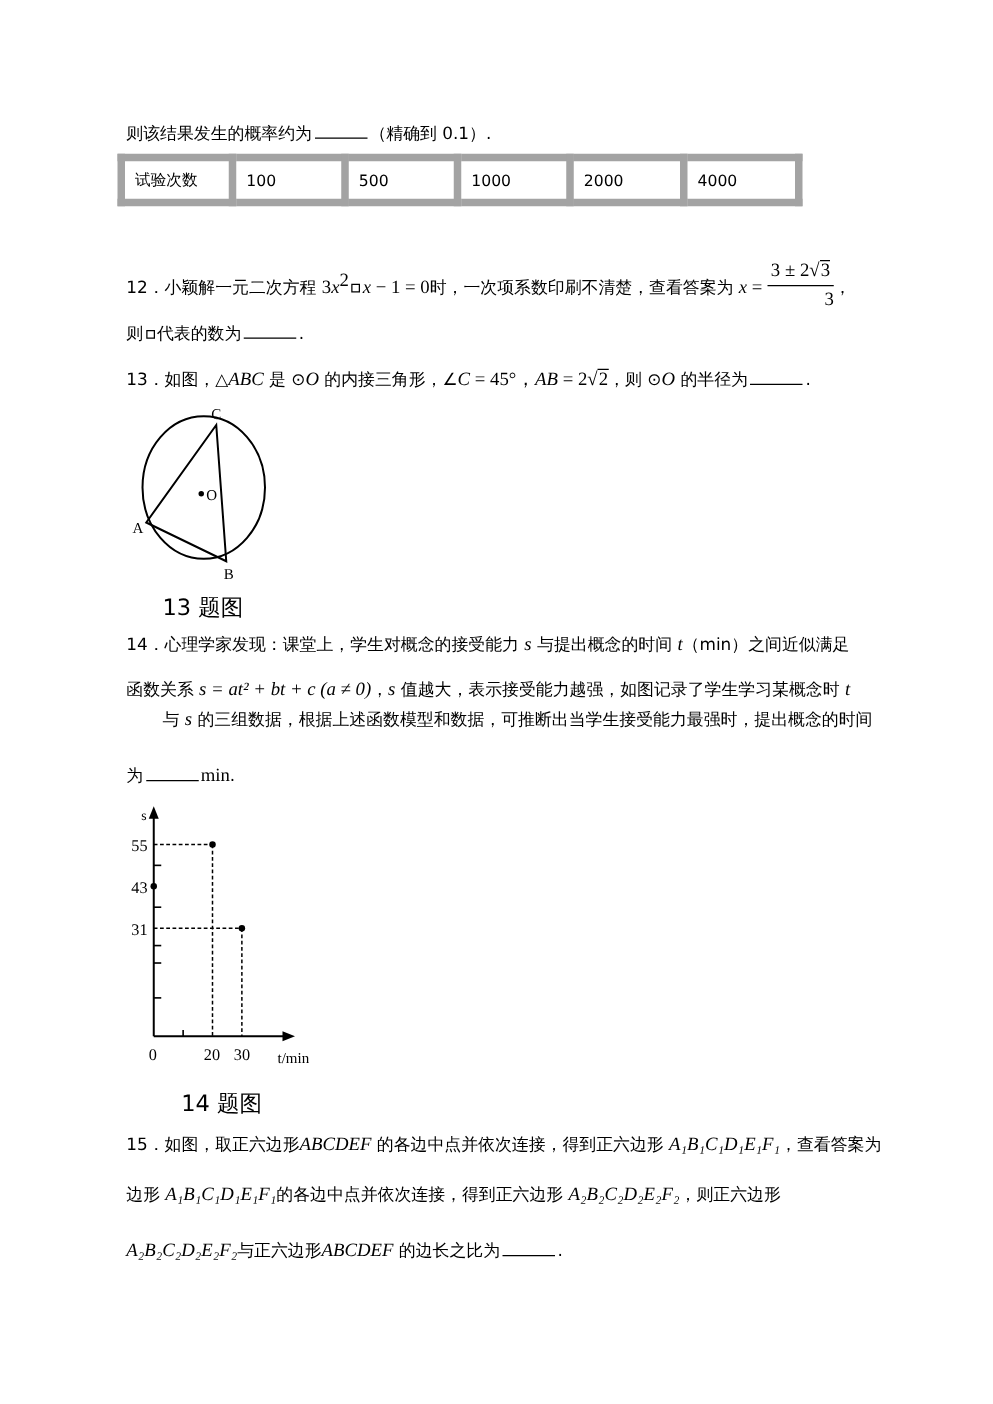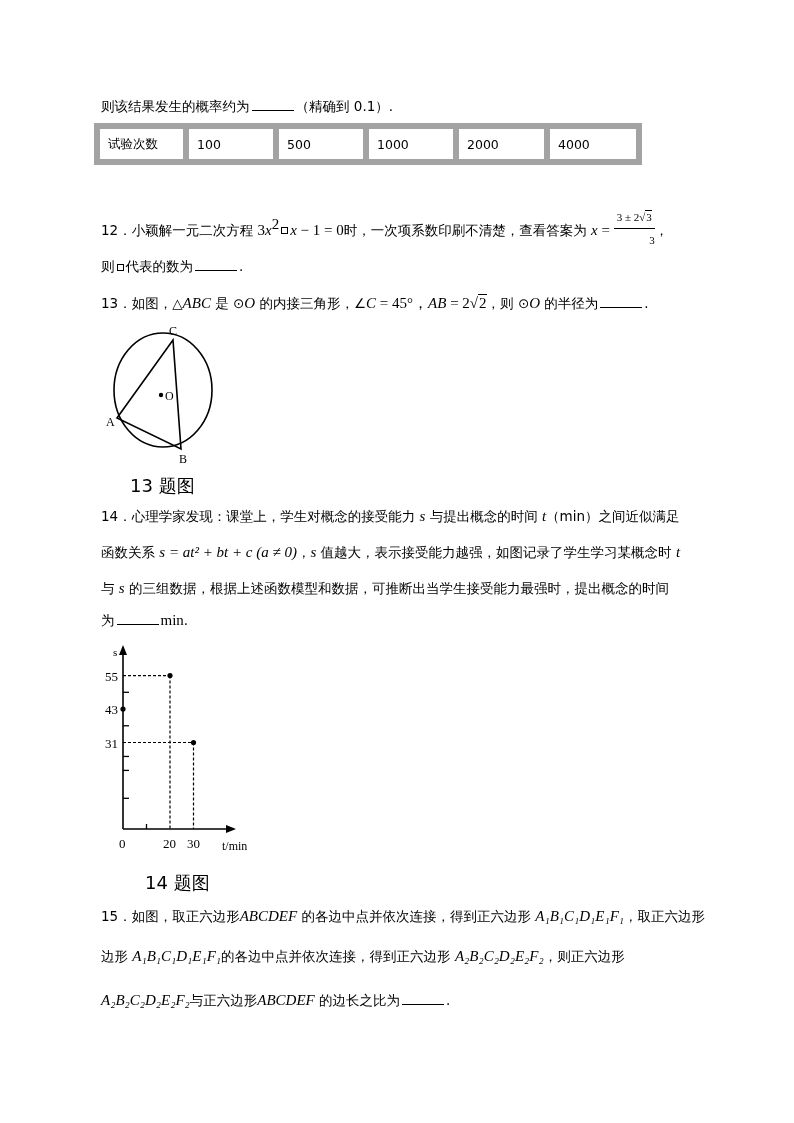--- a/index.html
+++ b/index.html
@@ -6,21 +6,21 @@
   body { width: 794px; height: 1123px; position: relative; overflow: hidden;
          font-family: "DejaVu Sans", "Liberation Sans", sans-serif; color: #000; font-size: 13.5px; }
   .line { position: absolute; left: 101px; white-space: nowrap; line-height: 20px; }
   .m { font-family: "Liberation Serif", "DejaVu Serif", serif; font-style: italic; font-size: 15px; }
   .mu { font-family: "Liberation Serif", "DejaVu Serif", serif; font-size: 15px; }
   .blank { display: inline-block; width: 42px; border-bottom: 1px solid #000; height: 14px; vertical-align: baseline; margin: 0 2px; }
   .box { display: inline-block; width: 5px; height: 5px; border: 1px solid #000; vertical-align: middle; margin: 0 2px; }
   sup { font-size: 9px; }
   table.tbl { position: absolute; left: 94px; top: 123px; border-collapse: collapse; }
   table.tbl td { border: 6px solid #a3a3a3; height: 30px; padding: 0 0 0 8px; font-size: 12.5px; vertical-align: middle; }
-  .frac { display: inline-block; vertical-align: middle; text-align: right; font-family: "Liberation Serif", serif; font-size: 11px; }
+  .frac { display: inline-block; vertical-align: middle; text-align: right; font-family: "Liberation Serif", serif; font-size: 15px; }
   .frac .num { display: block; border-bottom: 1px solid #000; padding: 0 3px; line-height: 22px; }
   .frac .den { display: block; line-height: 22px; }
   .sqrt { border-top: 1px solid #000; padding-left: 1px; }
   svg text { font-family: "Liberation Serif", "DejaVu Serif", serif; }
   .caption { position: absolute; font-size: 18px; }
 </style>
 </head>
 <body>
 
 <div class="line" style="top:96px;">
@@ -63,21 +63,21 @@
   <text x="79" y="143" font-size="12">B</text>
 </svg>
 <div class="caption" style="left:130px; top:474px;">13 题图</div>
 
 <div class="line" style="top:506px;">
   <span>14．</span><span>心理学家发现：课堂上，学生对概念的接受能力</span> <span class="m">s</span> <span>与提出概念的时间</span> <span class="m">t</span><span>（min）之间近似满足</span>
 </div>
 <div class="line" style="top:542px;">
   <span>函数关系</span> <span class="m">s = at² + bt + c (a ≠ 0)</span><span>，</span><span class="m">s</span><span> 值越大，表示接受能力越强，如图记录了学生学习某概念时</span> <span class="m">t</span>
 </div>
-<div class="line" style="top:578px;">
+<div class="line" style="top:566px;margin-left:29px;">
   <span>与</span> <span class="m">s</span><span> 的三组数据，根据上述函数模型和数据，可推断出当学生接受能力最强时，提出概念的时间</span>
 </div>
 <div class="line" style="top:610px;">
   <span>为</span><span class="blank"></span><span class="mu">min</span><span>.</span>
 </div>
 
 <svg id="chart" style="position:absolute; left:100px; top:640px;" width="160" height="220">
   <g id="chart-static">
     <line x1="23" y1="189" x2="23" y2="10" stroke="#000" stroke-width="1.6"></line>
     <polygon points="23,5 19,15 27,15" fill="#000"></polygon>
@@ -104,20 +104,20 @@
       <line x1="70" x2="70" y1="35.55000000000001" y2="189" stroke="#000" stroke-width="1.2" stroke-dasharray="3,2"></line>
       <circle cx="70" cy="35.55000000000001" r="2.6" fill="#000"></circle>
       <line x1="23" x2="93.5" y1="102.51" y2="102.51" stroke="#000" stroke-width="1.2" stroke-dasharray="3,2"></line>
       <line x1="93.5" x2="93.5" y1="102.51" y2="189" stroke="#000" stroke-width="1.2" stroke-dasharray="3,2"></line>
       <circle cx="93.5" cy="102.51" r="2.6" fill="#000"></circle>
     </g>
 </svg>
 <div class="caption" style="left:145px; top:871px;">14 题图</div>
 
 <div class="line" style="top:906px;">
-  <span>15．</span><span>如图，取正六边形</span><span class="m">ABCDEF</span><span> 的各边中点并依次连接，得到正六边形</span> <span class="m">A₁B₁C₁D₁E₁F₁</span><span>，取正六边形</span>
+  <span>15．</span><span>如图，取正六边形</span><span class="m">ABCDEF</span><span> 的各边中点并依次连接，得到正六边形</span> <span class="m">A₁B₁C₁D₁E₁F₁</span><span>，查看答案为</span>
 </div>
 <div class="line" style="top:946px;">
   <span>边形</span> <span class="m">A₁B₁C₁D₁E₁F₁</span><span>的各边中点并依次连接，得到正六边形</span> <span class="m">A₂B₂C₂D₂E₂F₂</span><span>，则正六边形</span>
 </div>
 <div class="line" style="top:990px;text-align:right;">
   <span class="m">A₂B₂C₂D₂E₂F₂</span><span>与正六边形</span><span class="m">ABCDEF</span><span> 的边长之比为</span><span class="blank"></span><span>.</span>
 </div>
 
 </body></html>

